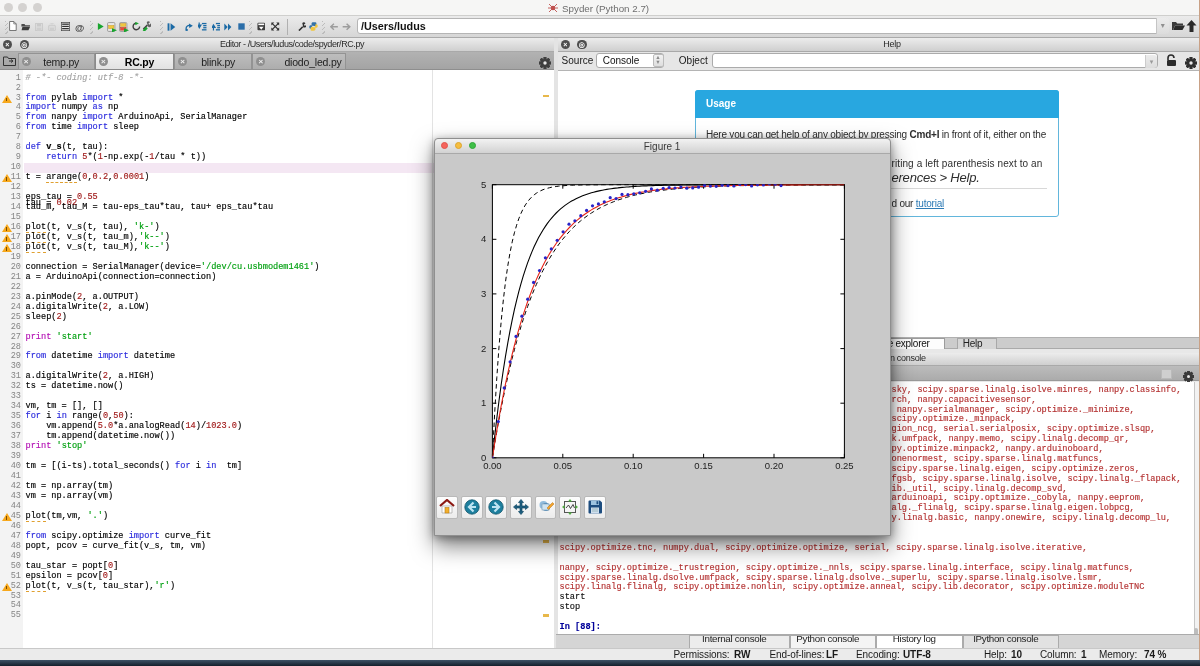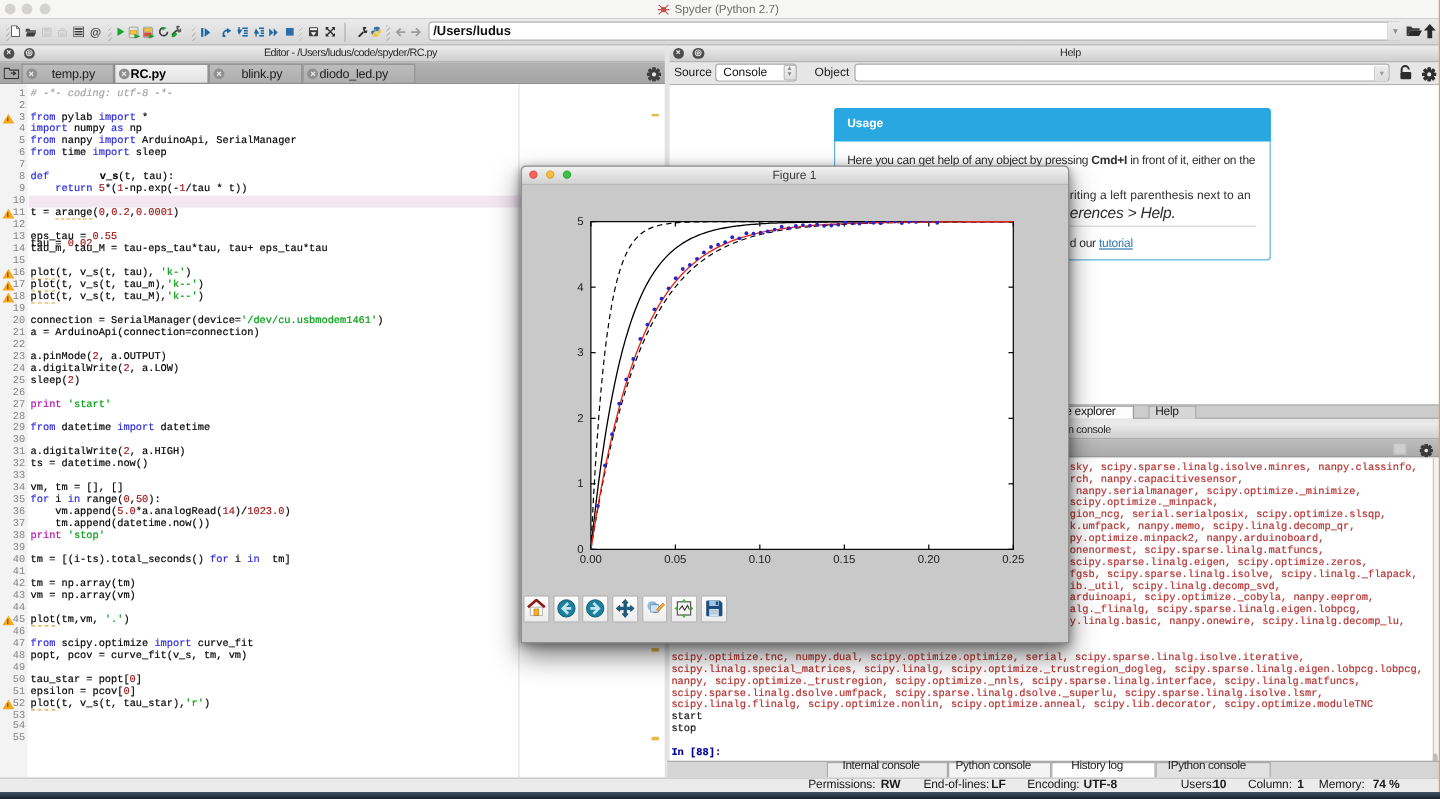--- a/index.html
+++ b/index.html
@@ -7,21 +7,21 @@
 .abs { position:absolute; }
 
 #editor { position:absolute; left:0; top:70px; width:553.5px; height:577.5px; background:#fff; }
 #gutterbg { position:absolute; left:0; top:70px; width:22.5px; height:577.5px; background:#f3f3f3; }
 .gl { position:absolute; left:0; width:21px; height:9.96px; text-align:right; font:8.6px "Liberation Mono",monospace; color:#848484; line-height:9.96px; }
 .cl { position:absolute; left:25.5px; height:9.96px; font:8.6px "Liberation Mono",monospace; color:#000; line-height:9.96px; white-space:pre; }
 .cl i { font-style:normal; }
 .cl, .con { -webkit-text-stroke:0.15px; }
 i.k { color:#2b2bdd; } i.s { color:#00a010; } i.n { color:#a11c1c; }
 i.p { color:#b411b4; } i.c { color:#a4a4a4; font-style:italic; }
-i.w { border-bottom:1px dashed #e0a030;text-align:right; } i.b { font-weight:bold;margin-left:37px; }
+i.w { border-bottom:1px dashed #e0a030;text-align:right; } i.b { font-weight:bold; }
 .wt { position:absolute; left:1.5px; width:0; height:0; border-left:5px solid transparent; border-right:5px solid transparent; border-bottom:8.5px solid #f7a81c; }
 .wt:after { content:""; position:absolute; left:-0.5px; top:3px; width:1px; height:3.5px; background:#7a4a00; }
 
 .con { position:absolute; font:8.65px "Liberation Mono",monospace; line-height:9.88px; white-space:pre; }
 .red { color:#b43232; } .blk { color:#111; } .inp { color:#00009a; font-weight:bold; }
 
 .hdrbar { background:linear-gradient(#ececec,#cfcfcf); border-bottom:1px solid #a9a9a9; }
 .circbtn { position:absolute; width:9.5px; height:9.5px; border-radius:50%; background:#4e4e4e; color:#fff; font:bold 7px "Liberation Sans",sans-serif; text-align:center; line-height:9.5px; }
 .tl { font:9.5px "Liberation Sans",sans-serif; fill:#222; }
 </style></head>
@@ -162,27 +162,27 @@
 <div class="circbtn" style="left:2.5px;top:39.5px">×</div>
 <div class="circbtn" style="left:19.5px;top:39.5px">◎</div>
 <div class="abs" style="left:14px;top:38.7px;width:556px;text-align:center;font-size:9px;letter-spacing:-0.42px;color:#2a2a2a">Editor - /Users/ludus/code/spyder/RC.py</div>
 
 <div class="abs" style="left:0;top:51.5px;width:556px;height:18.5px;background:linear-gradient(#b2b2b2,#a4a4a4);border-bottom:1px solid #8e8e8e"></div>
 <div class="abs" style="left:17.5px;top:52.5px;width:77.3px;height:17px;background:linear-gradient(#bdbdbd,#adadad);border:1px solid #939393;"></div>
     <div class="abs" style="left:21.5px;top:56.5px;width:9px;height:9px;border-radius:50%;background:#8f8f8f;color:#efefef;font-size:8px;line-height:9px;text-align:center;font-weight:bold">×</div>
     <div class="abs" style="left:31.5px;top:55.5px;width:59.3px;text-align:center;font-size:10.5px;letter-spacing:-0.2px;color:#1e1e1e">temp.py</div>
     <div class="abs" style="left:94.8px;top:52.5px;width:79.3px;height:17px;background:linear-gradient(#f2f2f2,#e2e2e2);border:1px solid #8a8a8a;"></div>
     <div class="abs" style="left:98.8px;top:56.5px;width:9px;height:9px;border-radius:50%;background:#8f8f8f;color:#efefef;font-size:8px;line-height:9px;text-align:center;font-weight:bold">×</div>
-    <div class="abs" style="left:108.8px;top:55.5px;width:61.3px;font-size:10.5px;letter-spacing:-0.2px;font-weight:bold;color:#000">RC.py</div>
+    <div class="abs" style="left:108.8px;top:55.5px;width:61.3px;text-align:center;font-size:10.5px;letter-spacing:-0.2px;font-weight:bold;color:#000">RC.py</div>
     <div class="abs" style="left:174.1px;top:52.5px;width:78.20000000000002px;height:17px;background:linear-gradient(#bdbdbd,#adadad);border:1px solid #939393;"></div>
     <div class="abs" style="left:178.1px;top:56.5px;width:9px;height:9px;border-radius:50%;background:#8f8f8f;color:#efefef;font-size:8px;line-height:9px;text-align:center;font-weight:bold">×</div>
     <div class="abs" style="left:188.1px;top:55.5px;width:60.20000000000002px;text-align:center;font-size:10.5px;letter-spacing:-0.2px;color:#1e1e1e">blink.py</div>
     <div class="abs" style="left:252.3px;top:52.5px;width:93.30000000000001px;height:17px;background:linear-gradient(#bdbdbd,#adadad);border:1px solid #939393;"></div>
     <div class="abs" style="left:256.3px;top:56.5px;width:9px;height:9px;border-radius:50%;background:#8f8f8f;color:#efefef;font-size:8px;line-height:9px;text-align:center;font-weight:bold">×</div>
-    <div class="abs" style="left:266.3px;top:55.5px;width:75.30000000000001px;text-align:left;font-size:10.5px;letter-spacing:-0.2px;color:#1e1e1e">diodo_led.py</div>
+    <div class="abs" style="left:266.3px;top:55.5px;width:75.30000000000001px;text-align:right;font-size:10.5px;letter-spacing:-0.2px;color:#1e1e1e">diodo_led.py</div>
 <svg class="abs" style="left:3px;top:55px" width="13" height="11" viewBox="0 0 13 11">
       <path d="M0.5 2 h4 l1 1.5 h7 v7 h-12 z" fill="none" stroke="#333" stroke-width="1"></path>
       <path d="M6 6 h4 M8 4.5 l2 1.5 l-2 1.5" stroke="#333" stroke-width="1" fill="none"></path>
     </svg>
 <div class="abs" style="left:539px;top:55px"><svg width="12" height="12" viewBox="0 0 12 12">
         <rect x="4.6" y="0" width="2.8" height="12.0" transform="rotate(0 6.0 6.0)" fill="#3f3f3f" rx="0.6"></rect>
         <rect x="4.6" y="0" width="2.8" height="12.0" transform="rotate(45 6.0 6.0)" fill="#3f3f3f" rx="0.6"></rect>
         <rect x="4.6" y="0" width="2.8" height="12.0" transform="rotate(90 6.0 6.0)" fill="#3f3f3f" rx="0.6"></rect>
         <rect x="4.6" y="0" width="2.8" height="12.0" transform="rotate(135 6.0 6.0)" fill="#3f3f3f" rx="0.6"></rect>
         <rect x="4.6" y="0" width="2.8" height="12.0" transform="rotate(180 6.0 6.0)" fill="#3f3f3f" rx="0.6"></rect>
@@ -395,21 +395,20 @@
 <div class="con red" style="left:891.5px;top:435.20px">k.umfpack, nanpy.memo, scipy.linalg.decomp_qr,</div>
 <div class="con red" style="left:891.5px;top:445.08px">py.optimize.minpack2, nanpy.arduinoboard,</div>
 <div class="con red" style="left:891.5px;top:454.96px">onenormest, scipy.sparse.linalg.matfuncs,</div>
 <div class="con red" style="left:891.5px;top:464.84px">scipy.sparse.linalg.eigen, scipy.optimize.zeros,</div>
 <div class="con red" style="left:891.5px;top:474.72px">fgsb, scipy.sparse.linalg.isolve, scipy.linalg._flapack,</div>
 <div class="con red" style="left:891.5px;top:484.60px">ib._util, scipy.linalg.decomp_svd,</div>
 <div class="con red" style="left:891.5px;top:494.48px">arduinoapi, scipy.optimize._cobyla, nanpy.eeprom,</div>
 <div class="con red" style="left:891.5px;top:504.36px">alg._flinalg, scipy.sparse.linalg.eigen.lobpcg,</div>
 <div class="con red" style="left:891.5px;top:514.24px">y.linalg.basic, nanpy.onewire, scipy.linalg.decomp_lu,</div>
 <div class="con red" style="left:559.5px;top:543.88px">scipy.optimize.tnc, numpy.dual, scipy.optimize.optimize, serial, scipy.sparse.linalg.isolve.iterative,</div>
-<div class="con red" style="left:559.5px;top:553.76px">scipy.linalg.special_matrices, scipy.linalg, scipy.optimize._trustregion_dogleg, scipy.sparse.linalg.eigen.lobpcg.lobpcg,</div>
 <div class="con red" style="left:559.5px;top:563.64px">nanpy, scipy.optimize._trustregion, scipy.optimize._nnls, scipy.sparse.linalg.interface, scipy.linalg.matfuncs,</div>
 <div class="con red" style="left:559.5px;top:573.52px">scipy.sparse.linalg.dsolve.umfpack, scipy.sparse.linalg.dsolve._superlu, scipy.sparse.linalg.isolve.lsmr,</div>
 <div class="con red" style="left:559.5px;top:583.40px">scipy.linalg.flinalg, scipy.optimize.nonlin, scipy.optimize.anneal, scipy.lib.decorator, scipy.optimize.moduleTNC</div>
 <div class="con blk" style="left:559.5px;top:593.28px">start</div>
 <div class="con blk" style="left:559.5px;top:603.16px">stop</div>
 <div class="con inp" style="left:559.5px;top:622.92px">In [88]:</div>
 <div class="abs" style="left:1193.5px;top:381.5px;width:5px;height:255.5px;background:#f2f2f2;border-left:1px solid #c6c6c6"></div>
 <div class="abs" style="left:1194.2px;top:628px;width:4.3px;height:24px;background:#bdbdbd;border-radius:2px"></div>
 
 <div class="abs" style="left:556px;top:634px;width:644px;height:13.5px;background:#d5d5d5;border-top:1px solid #ababab"></div>
@@ -421,21 +420,21 @@
 <div class="abs" style="left:875.5px;top:633.3px;width:77.5px;text-align:center;font-size:9.8px;letter-spacing:-0.3px;color:#1c1c1c">History log</div>
 <div class="abs" style="left:963px;top:634.5px;width:95.5px;height:13px;background:#e2e2e2;border:1px solid #ababab;border-bottom:none"></div>
 <div class="abs" style="left:963px;top:633.3px;width:85.5px;text-align:center;font-size:9.8px;letter-spacing:-0.3px;color:#1c1c1c">IPython console</div>
 <div class="abs" style="left:0;top:647.5px;width:1200px;height:12px;background:#ebebeb;border-top:1px solid #c8c8c8"></div>
 <div class="abs" style="left:673.5px;top:649px;font-size:10px;letter-spacing:-0.1px;color:#1a1a1a">Permissions:</div>
 <div class="abs" style="left:734px;top:649px;font-size:10px;letter-spacing:-0.1px;color:#1a1a1a"><b>RW</b></div>
 <div class="abs" style="left:769.5px;top:649px;font-size:10px;letter-spacing:-0.1px;color:#1a1a1a">End-of-lines:</div>
 <div class="abs" style="left:826px;top:649px;font-size:10px;letter-spacing:-0.1px;color:#1a1a1a"><b>LF</b></div>
 <div class="abs" style="left:856px;top:649px;font-size:10px;letter-spacing:-0.1px;color:#1a1a1a">Encoding:</div>
 <div class="abs" style="left:903px;top:649px;font-size:10px;letter-spacing:-0.1px;color:#1a1a1a"><b>UTF-8</b></div>
-<div class="abs" style="left:984px;top:649px;font-size:10px;letter-spacing:-0.1px;color:#1a1a1a">Users:</div>
+<div class="abs" style="left:984px;top:649px;font-size:10px;letter-spacing:-0.1px;color:#1a1a1a">Help:</div>
 <div class="abs" style="left:1011px;top:649px;font-size:10px;letter-spacing:-0.1px;color:#1a1a1a"><b>10</b></div>
 <div class="abs" style="left:1040px;top:649px;font-size:10px;letter-spacing:-0.1px;color:#1a1a1a">Column:</div>
 <div class="abs" style="left:1081px;top:649px;font-size:10px;letter-spacing:-0.1px;color:#1a1a1a"><b>1</b></div>
 <div class="abs" style="left:1099px;top:649px;font-size:10px;letter-spacing:-0.1px;color:#1a1a1a">Memory:</div>
 <div class="abs" style="left:1144px;top:649px;font-size:10px;letter-spacing:-0.1px;color:#1a1a1a"><b>74 %</b></div>
 <div class="abs" style="left:0;top:659.5px;width:1200px;height:6.5px;background:linear-gradient(#3d5266,#141f2b)"></div>
 
 <div class="abs" style="left:433.6px;top:137.5px;width:457.0px;height:398px;background:#c9c9c9;border:1px solid #8f8f8f;border-radius:4px 4px 0 0;box-shadow:0 10px 22px rgba(0,0,0,0.5), 0 2px 8px rgba(0,0,0,0.35)">
 <div style="position:absolute;left:0;top:0;width:100%;height:15.8px;background:linear-gradient(#f2f2f2,#d2d2d2);border-bottom:1px solid #a9a9a9;border-radius:4px 4px 0 0"></div>
 <div style="position:absolute;left:6.6px;top:3.8px;width:7.2px;height:7.2px;border-radius:50%;background:#f5645c;border:0.5px solid #e0544c"></div>

